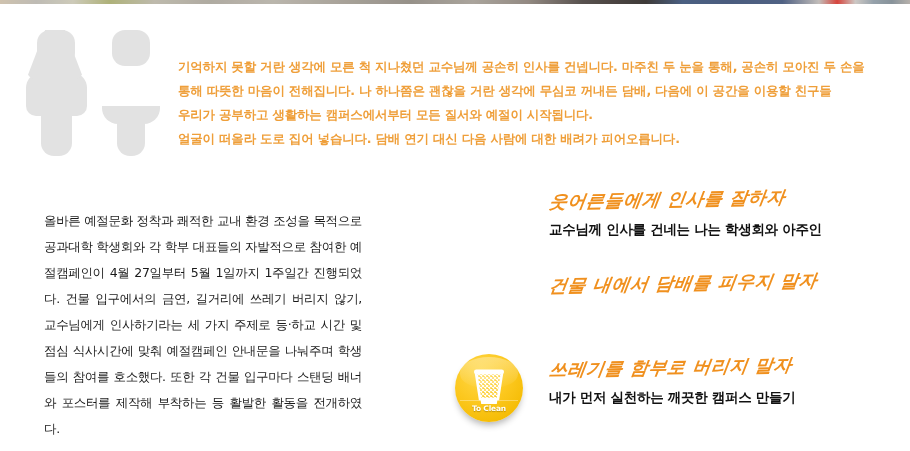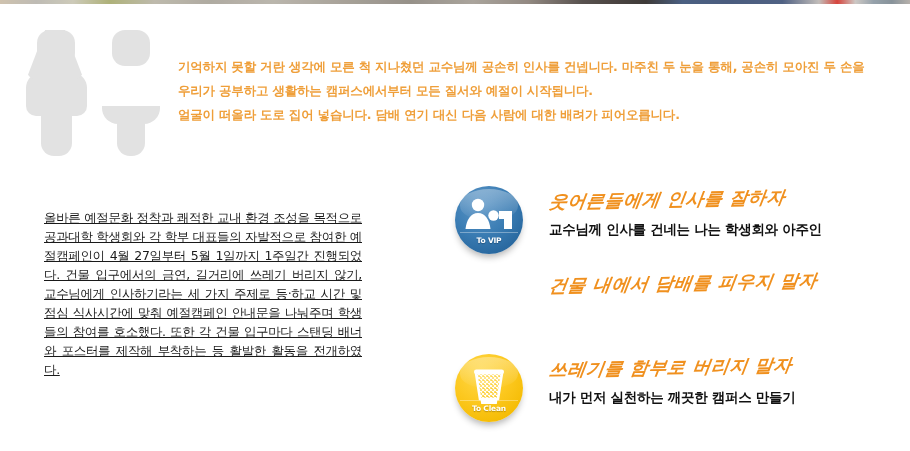--- a/index.html
+++ b/index.html
@@ -81,24 +81,23 @@
   .intro p { margin: 0; }
 
   
   .body-text {
     position: absolute;
     left: 44px;
     top: 208px;
     width: 318px;
     color: #1a1a1a;
     font-size: 12.5px;
-    line-height: 19px;
+    line-height: 26px;
     letter-spacing: -0.35px;
     text-align: justify;
-    text-decoration: underline;
   }
   .body-text p { margin: 0; }
 
   
   .campaign-list {
     position: absolute;
     left: 455px;
     top: 186px;
     width: 450px;
   }
@@ -199,41 +198,32 @@
   <div class="sil-body man-torso"></div>
   <div class="sil-body man-legs"></div>
   <div class="sil-head wom-head"></div>
   <div class="wom-skirt"></div>
   <div class="sil-body wom-skirt-r"></div>
   <div class="sil-body wom-legs"></div>
 </div>
 
 <div class="intro">
   <p>기억하지 못할 거란 생각에 모른 척 지나쳤던 교수님께 공손히 인사를 건넵니다. 마주친 두 눈을 통해, 공손히 모아진 두 손을</p>
+  <p>통해 따뜻한 마음이 전해집니다. 나 하나쯤은 괜찮을 거란 생각에 무심코 꺼내든 담배, 다음에 이 공간을 이용할 친구들</p>
   <p>우리가 공부하고 생활하는 캠퍼스에서부터 모든 질서와 예절이 시작됩니다.</p>
   <p>얼굴이 떠올라 도로 집어 넣습니다. 담배 연기 대신 다음 사람에 대한 배려가 피어오릅니다.</p>
 </div>
 
 <div class="body-text">
   <p>올바른 예절문화 정착과 쾌적한 교내 환경 조성을 목적으로 공과대학 학생회와 각 학부 대표들의 자발적으로 참여한 예절캠페인이 4월 27일부터 5월 1일까지 1주일간 진행되었다. 건물 입구에서의 금연, 길거리에 쓰레기 버리지 않기, 교수님에게 인사하기라는 세 가지 주제로 등·하교 시간 및 점심 식사시간에 맞춰 예절캠페인 안내문을 나눠주며 학생들의 참여를 호소했다. 또한 각 건물 입구마다 스탠딩 배너와 포스터를 제작해 부착하는 등 활발한 활동을 전개하였다.</p>
 </div>
 
 <div class="campaign-list">
 
   <div class="campaign-item">
-    <div class="badge badge-vip">
-      <svg width="68" height="68" viewBox="0 0 68 68">
-        <circle cx="23" cy="19" r="6.2" fill="#ffffff"></circle>
-        <path d="M23 27 C15.5 27 11.5 34 10.5 43 L35.5 43 C34.5 34 30.5 27 23 27 Z" fill="#ffffff"></path>
-        <circle cx="38.5" cy="29.5" r="5.2" fill="#ffffff"></circle>
-        <path d="M44 25 L57 25 L57 43 L49 43 L49 33 L44 33 Z" fill="#ffffff"></path>
-      </svg>
-      <div class="badge-rule"></div>
-      <div class="badge-caption">To VIP</div>
-    </div>
     <div class="campaign-texts">
       <div class="headline-script">웃어른들에게 인사를 잘하자</div>
       <div class="subline">교수님께 인사를 건네는 나는 학생회와 아주인</div>
     </div>
   </div>
 
   <div class="campaign-item">
     <div class="campaign-texts">
       <div class="headline-script">건물 내에서 담배를 피우지 말자</div>
     </div>

